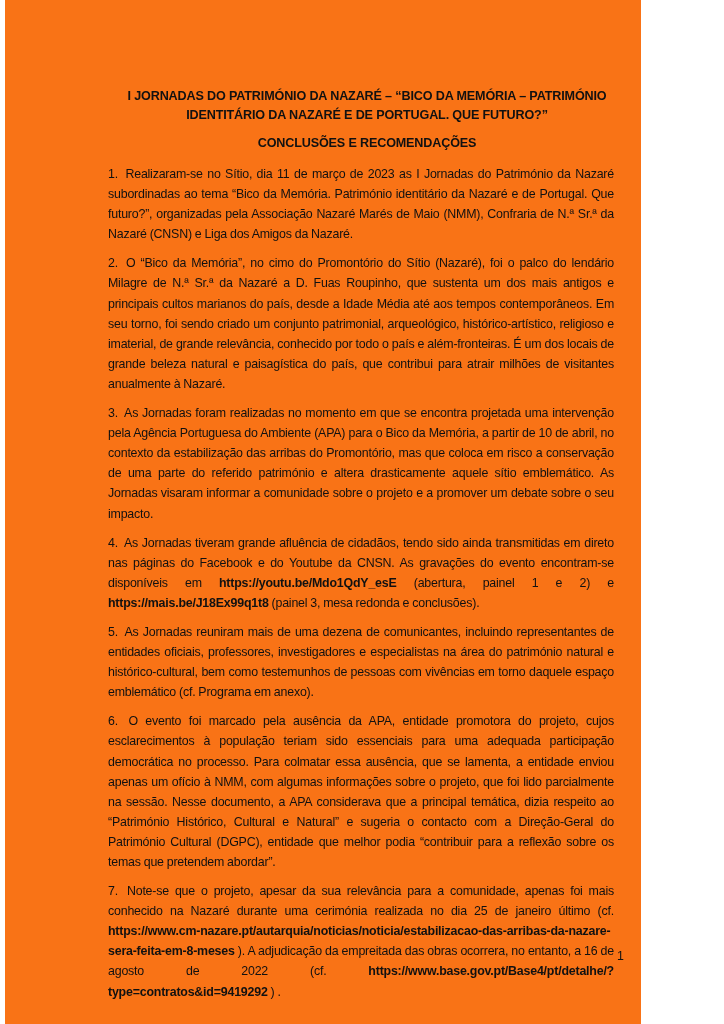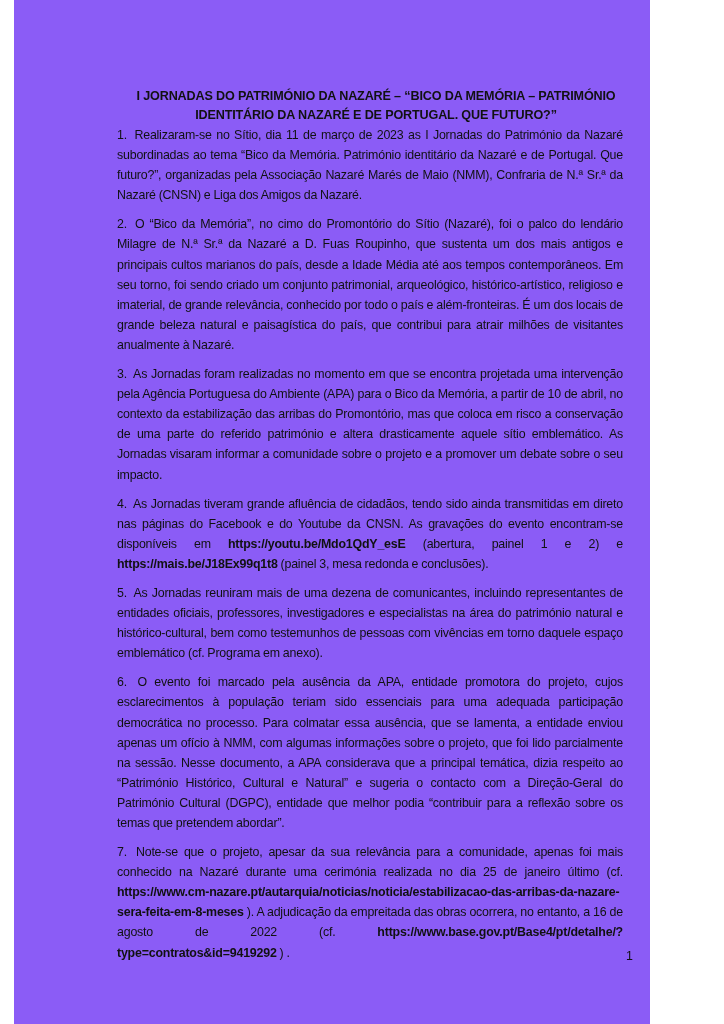--- a/index.html
+++ b/index.html
@@ -10,25 +10,25 @@
     body {
       width: 724px;
       height: 1024px;
       position: relative;
       overflow: hidden;
       font-family: "Liberation Sans", "DejaVu Sans", sans-serif;
       color: #111111;
     }
     .page {
       position: absolute;
-      left: 14px;
+      left: 5px;
       top: 0;
       width: 636px;
       height: 1024px;
-      background: #8b5cf6;
+      background: #f97316;
     }
     .content {
       position: absolute;
       left: 103px;
       top: 87px;
       width: 518px;
     }
     .title {
       text-align: center;
       font-weight: bold;
@@ -69,20 +69,21 @@
       line-height: 16px;
     }
   </style>
 </head>
 <body>
 
 <div class="page">
   <div class="content">
 
     <h1 class="title">I JORNADAS DO PATRIMÓNIO DA NAZARÉ – “BICO DA MEMÓRIA – PATRIMÓNIO IDENTITÁRIO DA NAZARÉ E DE PORTUGAL. QUE FUTURO?”</h1>
+    <h2 class="subtitle">CONCLUSÕES E RECOMENDAÇÕES</h2>
 
     <p class="para">
       <span class="num">1.</span>
       <span>Realizaram-se no Sítio, dia 11 de março de 2023 as I Jornadas do Património da Nazaré subordinadas ao tema “Bico da Memória. Património identitário da Nazaré e de Portugal. Que futuro?”, organizadas pela Associação Nazaré Marés de Maio (NMM), Confraria de N.ª Sr.ª da Nazaré (CNSN) e Liga dos Amigos da Nazaré.</span>
     </p>
 
     <p class="para">
       <span class="num">2.</span>
       <span>O “Bico da Memória”, no cimo do Promontório do Sítio (Nazaré), foi o palco do lendário Milagre de N.ª Sr.ª da Nazaré a D. Fuas Roupinho, que sustenta um dos mais antigos e principais cultos marianos do país, desde a Idade Média até aos tempos contemporâneos. Em seu torno, foi sendo criado um conjunto patrimonial, arqueológico, histórico-artístico, religioso e imaterial, de grande relevância, conhecido por todo o país e além-fronteiras. É um dos locais de grande beleza natural e paisagística do país, que contribui para atrair milhões de visitantes anualmente à Nazaré.</span>
     </p>

